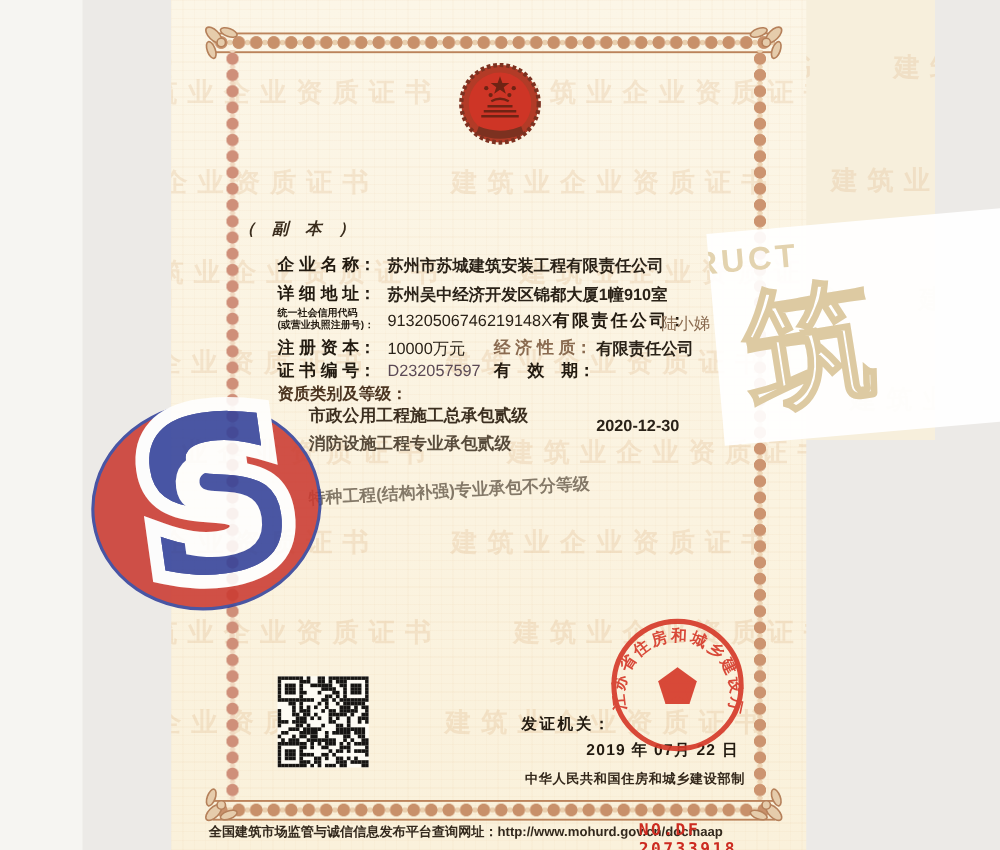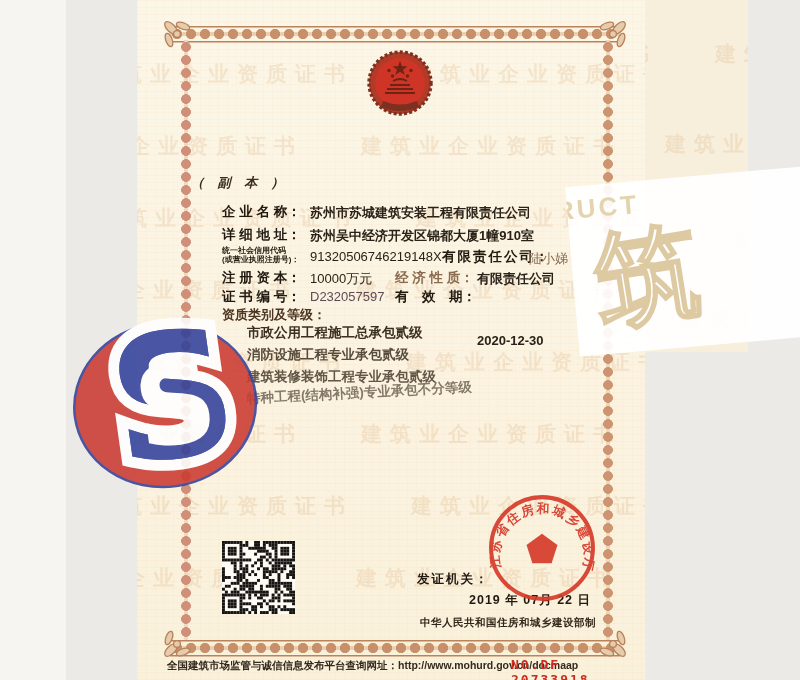--- a/index.html
+++ b/index.html
@@ -174,21 +174,20 @@
     <span class="val" style="left:340px;top:270px;font-weight:bold;">有限责任公司</span>
 
     <span class="lab" style="left:85px;top:288px;">证 书 编 号：</span>
     <span class="val" style="left:173px;top:289px;color:#5b4a55;">D232057597</span>
     <span class="lab" style="left:258px;top:288px;">有　效　期：</span>
     <span class="val" style="left:340px;top:289px;font-weight:bold;margin-top:44px;">2020-12-30</span>
 
     <div class="qual-h">资质类别及等级：</div>
     <div class="qual q0">市政公用工程施工总承包贰级</div>
     <div class="qual q1">消防设施工程专业承包贰级</div>
-    <div class="qual q2">建筑装修装饰工程专业承包贰级</div>
     <div class="qual q3">特种工程(结构补强)专业承包不分等级</div>
 
     <div class="qr"><svg id="qr" viewBox="0 0 75 75" width="73" height="73">
           <rect x="0" y="0" width="3" height="3" fill="#161412"></rect>
           <rect x="3" y="0" width="3" height="3" fill="#161412"></rect>
           <rect x="6" y="0" width="3" height="3" fill="#161412"></rect>
           <rect x="9" y="0" width="3" height="3" fill="#161412"></rect>
           <rect x="12" y="0" width="3" height="3" fill="#161412"></rect>
           <rect x="15" y="0" width="3" height="3" fill="#161412"></rect>
           <rect x="18" y="0" width="3" height="3" fill="#161412"></rect>

